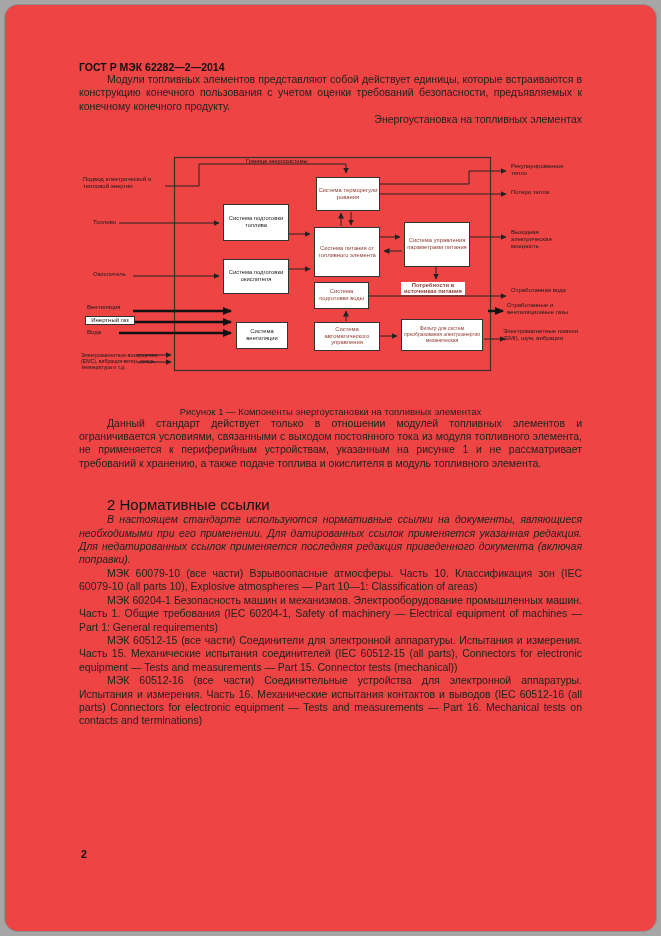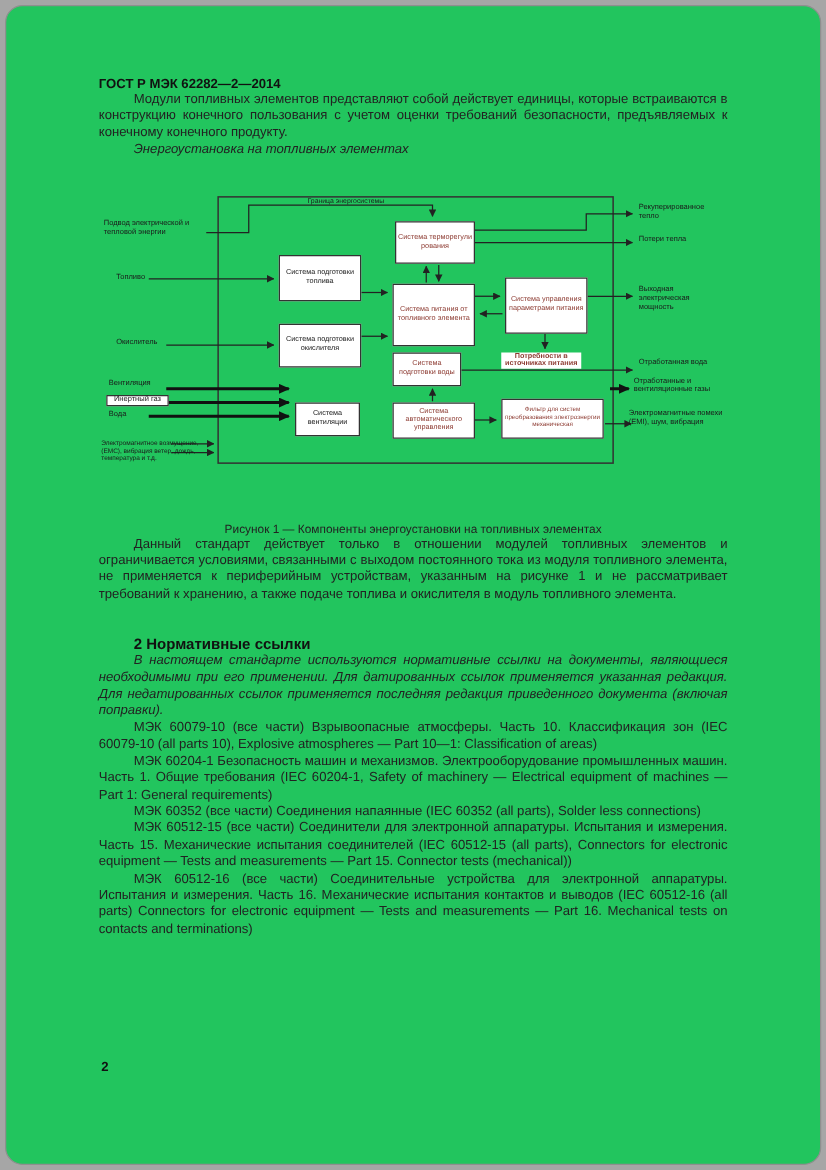--- a/index.html
+++ b/index.html
@@ -5,21 +5,21 @@
   html,body { margin:0; padding:0; }
   body {
     background:#a6a6a6;
     font-family:"Liberation Sans", sans-serif;
     width:661px; height:936px;
   }
   .page {
     position:relative;
     width:653px; height:928px;
     margin:4px auto;
-    background:#22c55e;
+    background:#ef4444;
     border:1px solid #8f8f8f;
     border-radius:14px;
     box-sizing:border-box;
     padding:56px 74px 0 74px;
     overflow:hidden;
     color:#222;
   }
   .doc-header { font-weight:bold; font-size:10.5px; color:#111; }
   p.body { font-size:10.5px; line-height:13.4px; text-align:justify; margin:0; }
   .indent { text-indent:28px; }
@@ -45,34 +45,34 @@
     text-align:center;
     padding:1px; box-sizing:border-box;
     font-size:5.8px; line-height:1.15;
   }
   .flab { position:absolute; line-height:1.2; }
   .red  { color:#8d3b32; }
   .needs {
     position:absolute; background:#fff; text-align:center;
     font-weight:bold; font-size:5.8px; line-height:1.15;
   }
-  .caption { text-align:center; font-size:9.5px; margin-top:14px; color:#222; }
-  .sec-title { font-size:12px; font-weight:bold; margin:26px 0 0 0; padding-left:28px; color:#111; }
+  .caption { text-align:center; font-size:9.5px; margin-top:2px; color:#222; }
+  .sec-title { font-size:15px; font-weight:normal; margin:26px 0 0 0; padding-left:28px; color:#111; }
   .ref { margin:0; }
   .page-num { position:absolute; left:76px; top:843px; font-weight:bold; font-size:10.5px; color:#111; }
 </style>
 </head>
 <body>
 
 <div class="page">
 
   <div class="doc-header">ГОСТ Р МЭК 62282—2—2014</div>
 
   <p class="body indent mt20">Модули топливных элементов представляют собой действует единицы, которые встраиваются в конструкцию конечного пользования с учетом оценки требований безопасности, предъявляемых к конечному конечного продукту.</p>
-  <p class="body indent" style="text-align:left;font-style:italic;">Энергоустановка на топливных элементах</p>
+  <p class="body indent" style="text-align:right;">Энергоустановка на топливных элементах</p>
 
   <div class="fig">
     <svg width="505" height="255" viewBox="0 0 505 255">
       <defs>
         <marker id="ah" markerUnits="userSpaceOnUse" markerWidth="6" markerHeight="6" refX="5.5" refY="3" orient="auto">
           <path d="M0,0 L6,3 L0,6 Z" fill="#222"></path>
         </marker>
         <marker id="ahb" markerUnits="userSpaceOnUse" markerWidth="9" markerHeight="8" refX="8" refY="4" orient="auto">
           <path d="M0,0 L9,4 L0,8 Z" fill="#111"></path>
         </marker>
@@ -139,18 +139,17 @@
   <div class="caption">Рисунок 1 — Компоненты энергоустановки на топливных элементах</div>
 
   <p class="body indent mt16">Данный стандарт действует только в отношении модулей топливных элементов и ограничивается условиями, связанными с выходом постоянного тока из модуля топливного элемента, не применяется к периферийным устройствам, указанным на рисунке 1 и не рассматривает требований к хранению, а также подаче топлива и окислителя в модуль топливного элемента.</p>
 
   <h2 class="sec-title">2 Нормативные ссылки</h2>
 
   <p class="body indent mt6">В настоящем стандарте используются нормативные ссылки на документы, являющиеся необходимыми при его применении. Для датированных ссылок применяется указанная редакция. Для недатированных ссылок применяется последняя редакция приведенного документа (включая поправки).</p>
 
   <p class="body indent ref">МЭК 60079-10 (все части) Взрывоопасные атмосферы. Часть 10. Классификация зон (IEC 60079-10 (all parts 10), Explosive atmospheres — Part 10—1: Classification of areas)</p>
   <p class="body indent ref">МЭК 60204-1 Безопасность машин и механизмов. Электрооборудование промышленных машин. Часть 1. Общие требования (IEC 60204-1, Safety of machinery — Electrical equipment of machines — Part 1: General requirements)</p>
-  <p class="body indent ref">МЭК 60352 (все части) Соединения напаянные (IEC 60352 (all parts), Solder less connections)</p>
   <p class="body indent ref">МЭК 60512-15 (все части) Соединители для электронной аппаратуры. Испытания и измерения. Часть 15. Механические испытания соединителей (IEC 60512-15 (all parts), Connectors for electronic equipment — Tests and measurements — Part 15. Connector tests (mechanical))</p>
   <p class="body indent ref">МЭК 60512-16 (все части) Соединительные устройства для электронной аппаратуры. Испытания и измерения. Часть 16. Механические испытания контактов и выводов (IEC 60512-16 (all parts) Connectors for electronic equipment — Tests and measurements — Part 16. Mechanical tests on contacts and terminations)</p>
 
   <div class="page-num">2</div>
 </div>
 
 </body></html>

